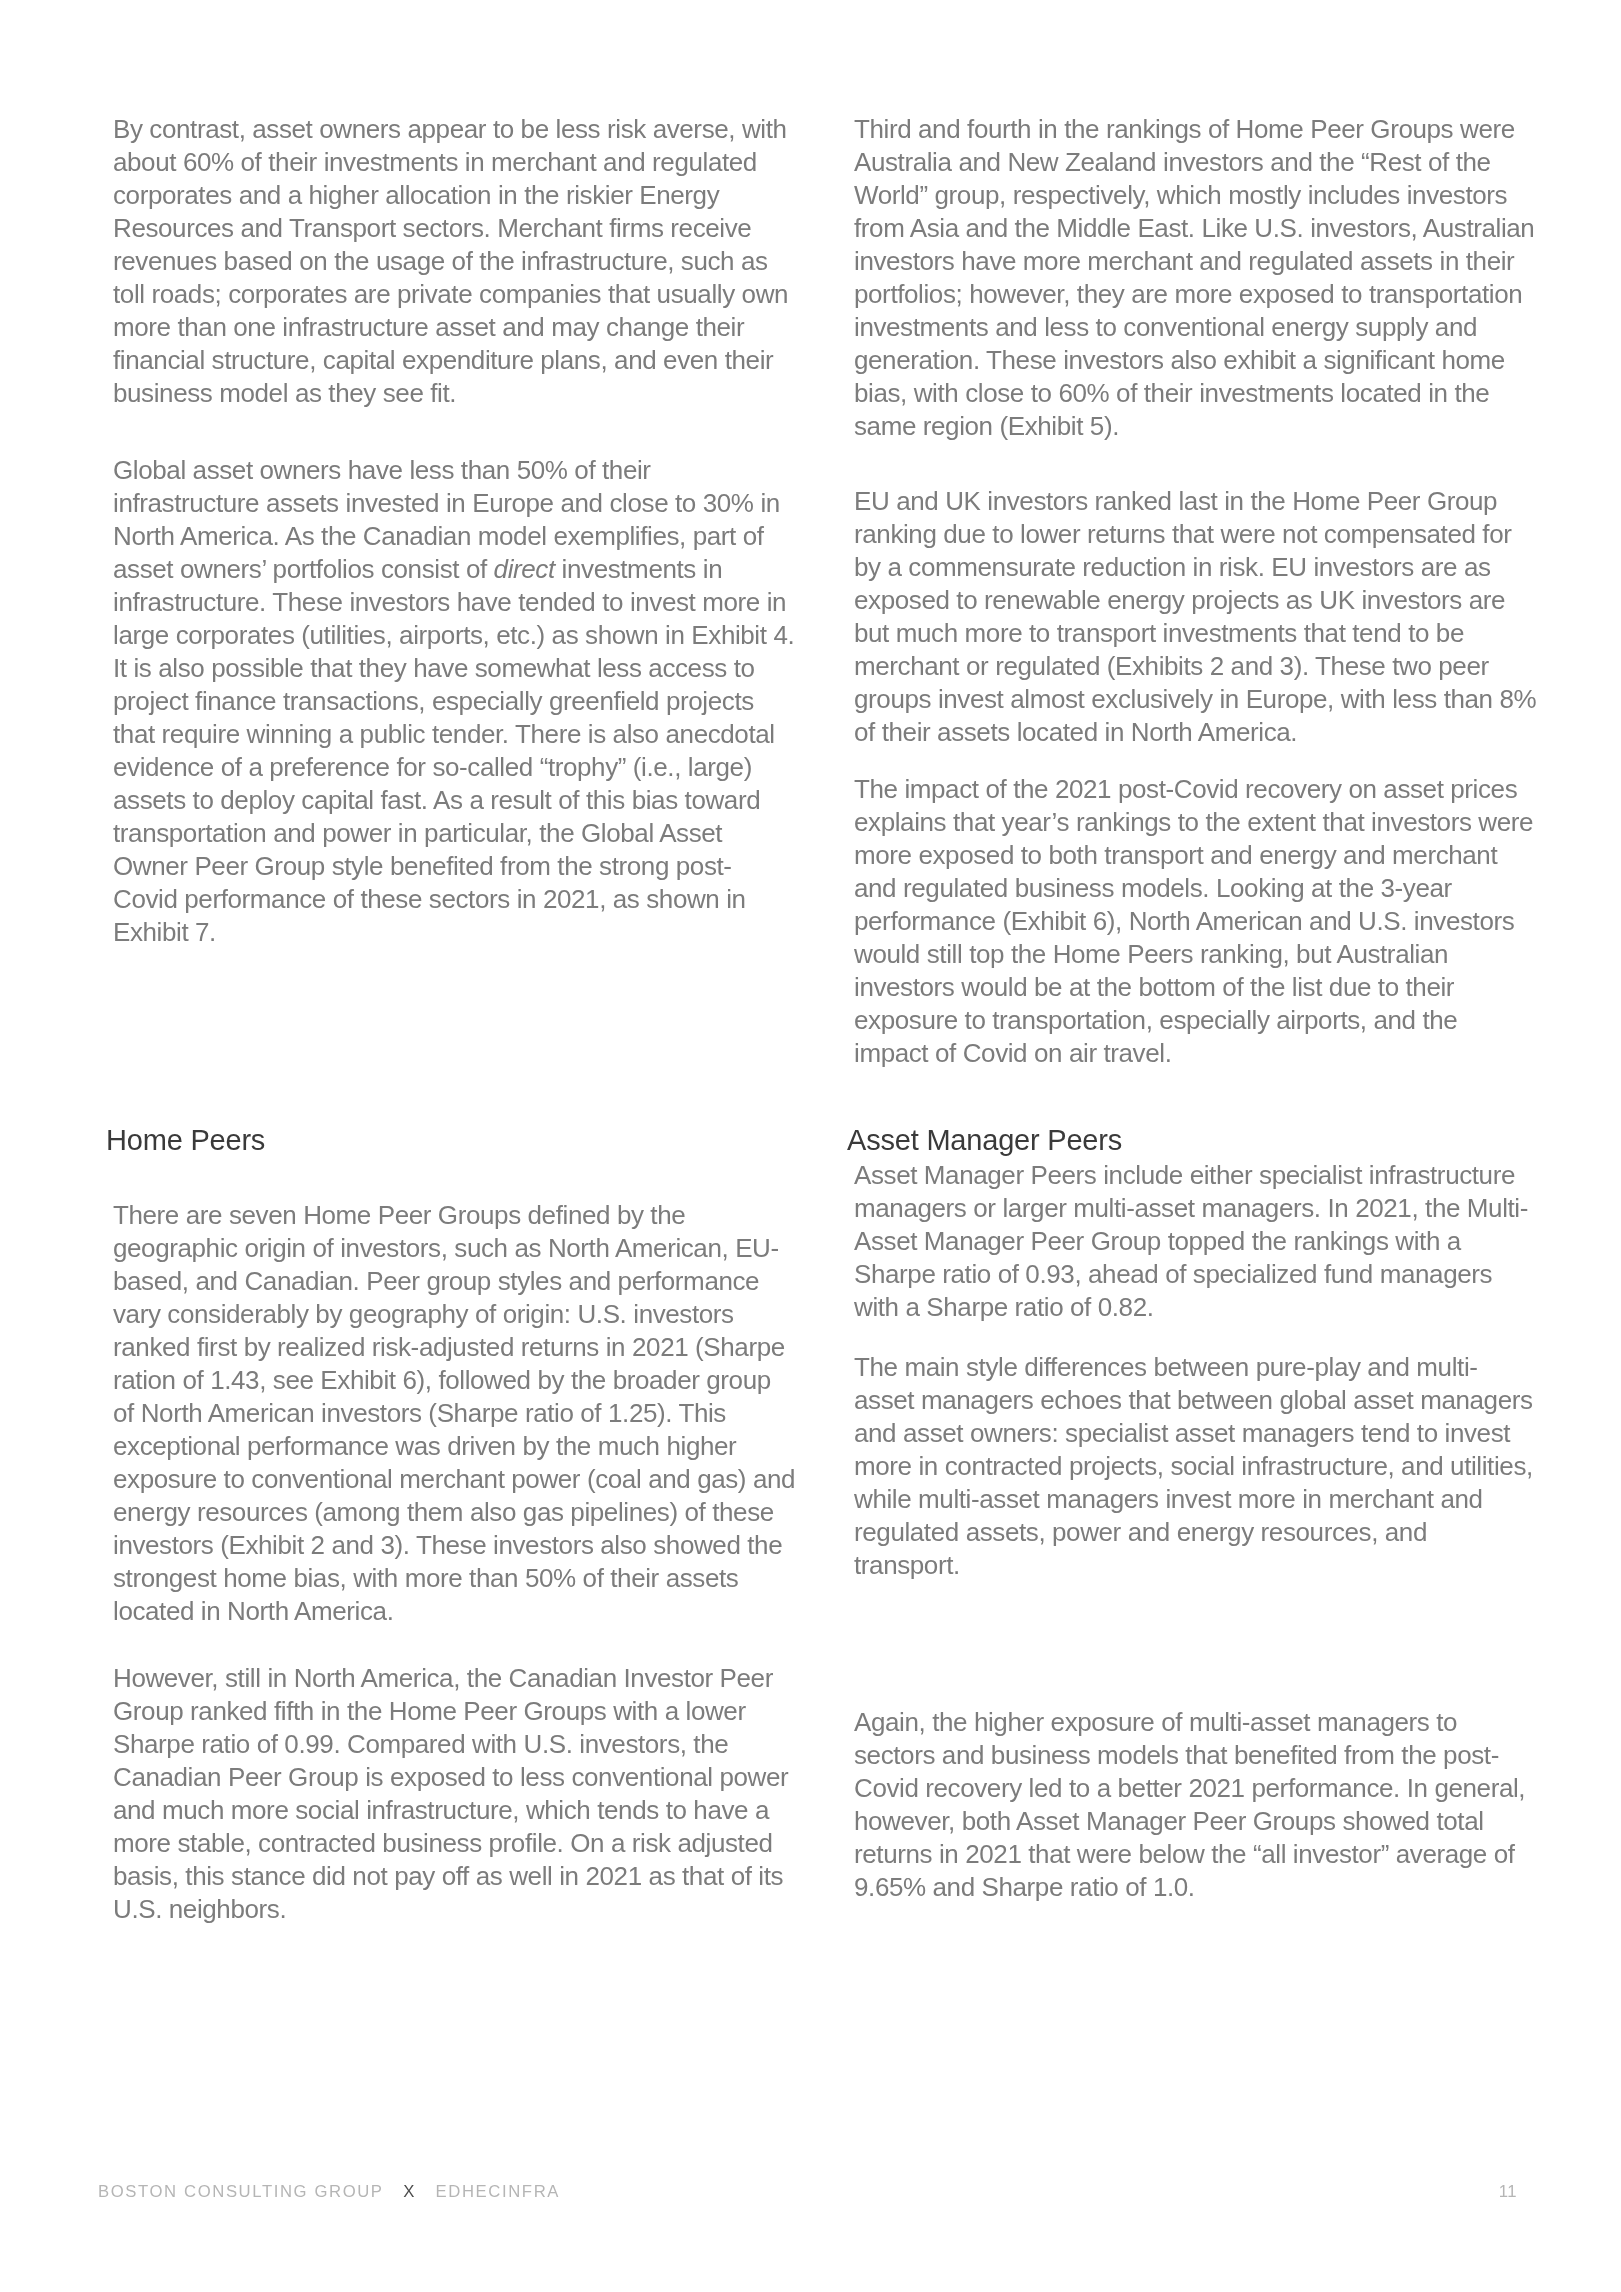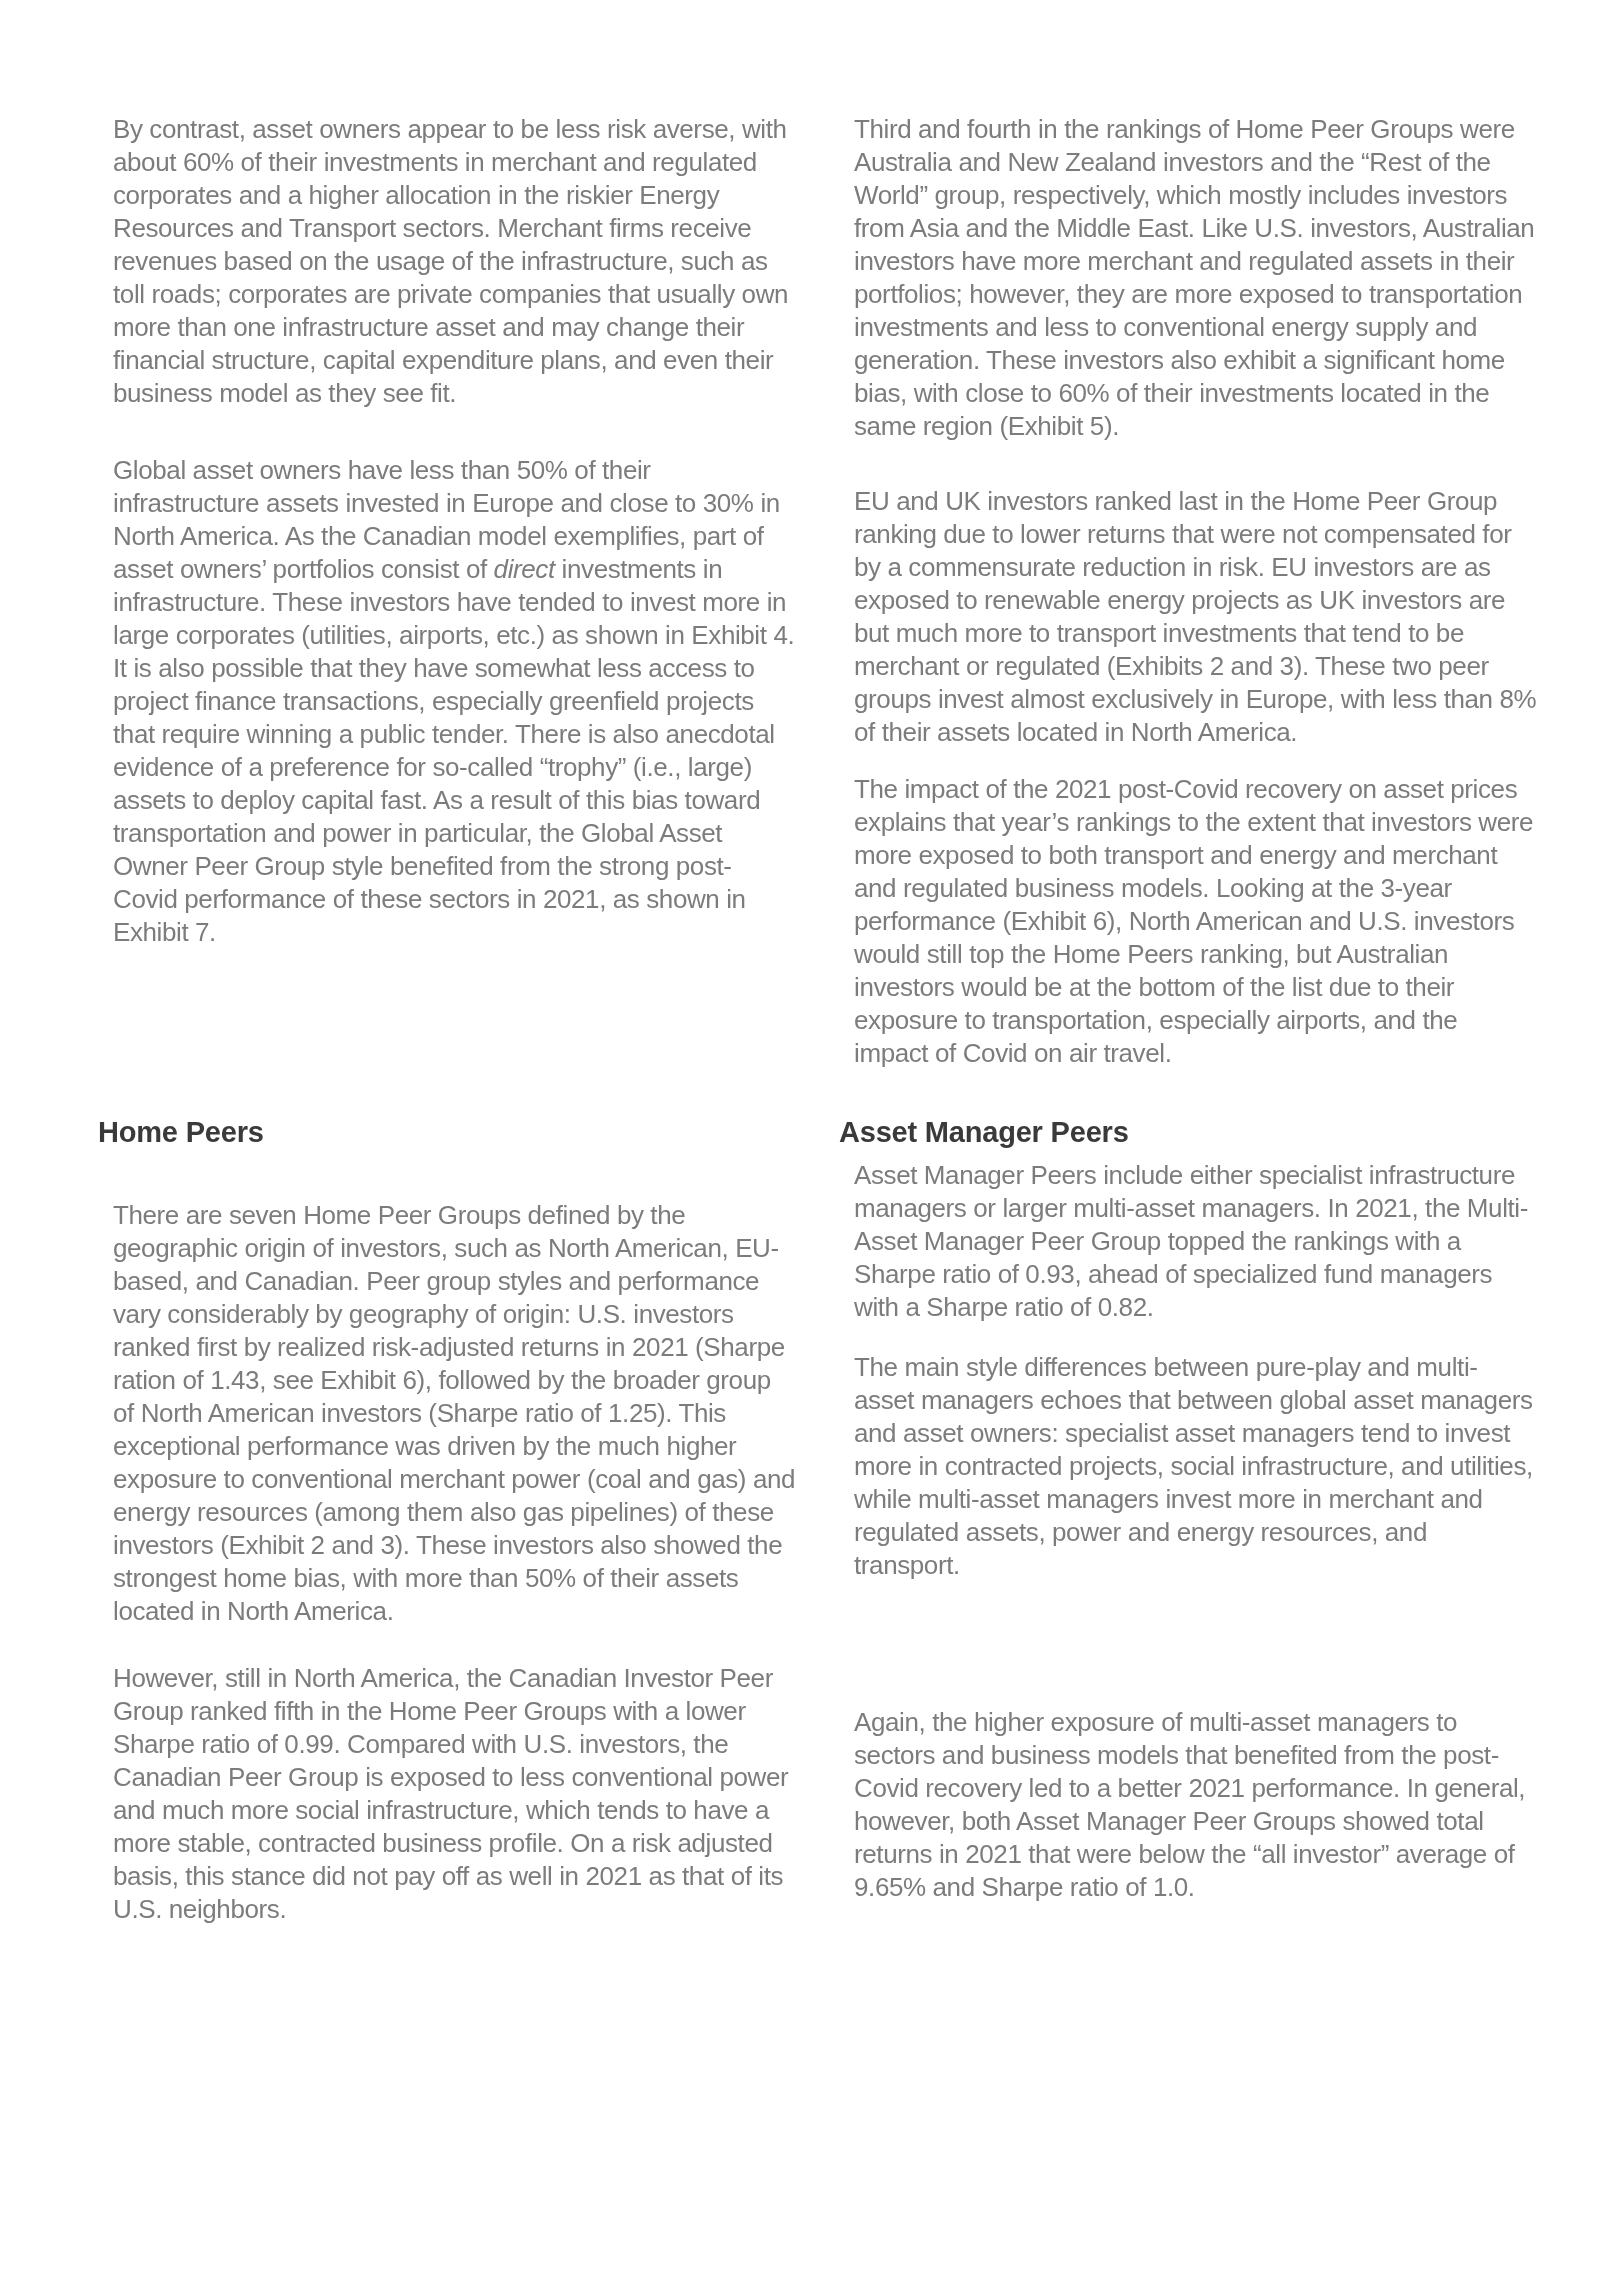--- a/index.html
+++ b/index.html
@@ -32,24 +32,24 @@
     line-height: 33px;
     letter-spacing: -0.4px;
     color: #7c7c7c;
     text-align: left;
   }
   .para em {
   }
   .section-heading {
     position: absolute;
     left: 0;
-    margin: 0;
+    margin: 8px;
     font-size: 29px;
     line-height: 35px;
-    font-weight: 700;
+    font-weight: 400;
     letter-spacing: -0.2px;
     color: #3a3a3a;
   }
   .footer {
     position: absolute;
     left: 98px;
     top: 2182px;
     width: 1419px;
     display: flex;
     justify-content: space-between;
@@ -98,15 +98,19 @@
 
     <h2 class="section-heading" style="top:1115px">Asset Manager Peers</h2>
 
     <p class="para" style="top:1144px">Asset Manager Peers include either specialist infrastructure managers or larger multi-asset managers. In 2021, the Multi-Asset Manager Peer Group topped the rankings with a Sharpe ratio of 0.93, ahead of specialized fund managers with a Sharpe ratio of 0.82.</p>
 
     <p class="para" style="top:1336px">The main style differences between pure-play and multi-asset managers echoes that between global asset managers and asset owners: specialist asset managers tend to invest more in contracted projects, social infrastructure, and utilities, while multi-asset managers invest more in merchant and regulated assets, power and energy resources, and transport.</p>
 
     <p class="para" style="top:1691px">Again, the higher exposure of multi-asset managers to sectors and business models that benefited from the post-Covid recovery led to a better 2021 performance. In general, however, both Asset Manager Peer Groups showed total returns in 2021 that were below the “all investor” average of 9.65% and Sharpe ratio of 1.0.</p>
   </section>
 
+  <footer class="footer">
+    <div class="footer-brand"><span>BOSTON CONSULTING GROUP</span><span class="sep">X</span><span>EDHECINFRA</span></div>
+    <div class="page-number">11</div>
+  </footer>
 
 </main>
 
 
 </body></html>

